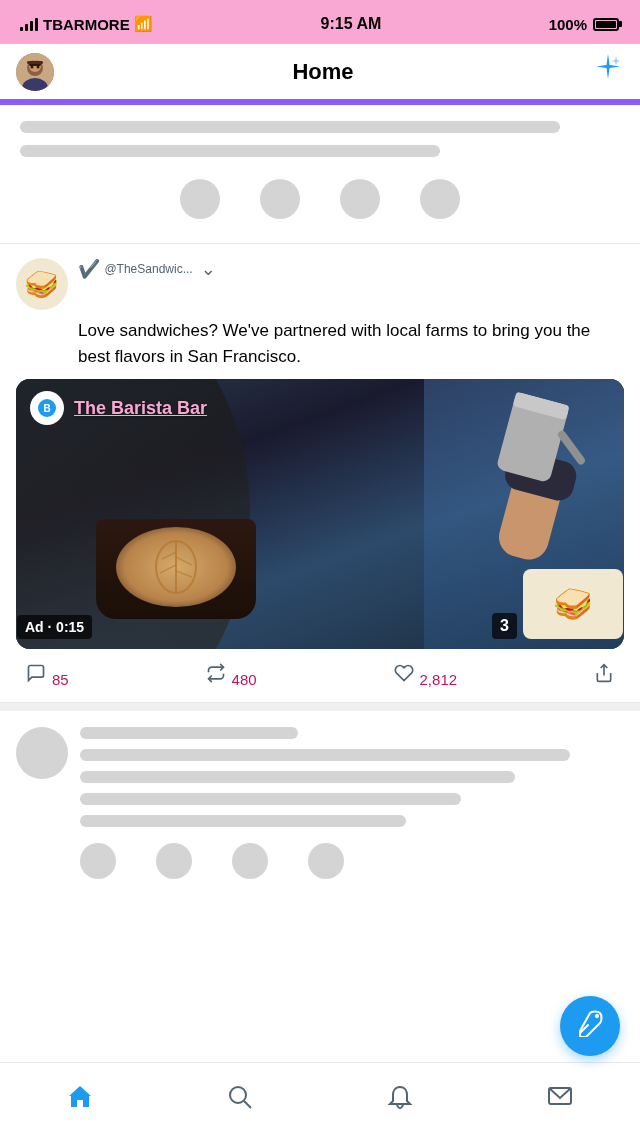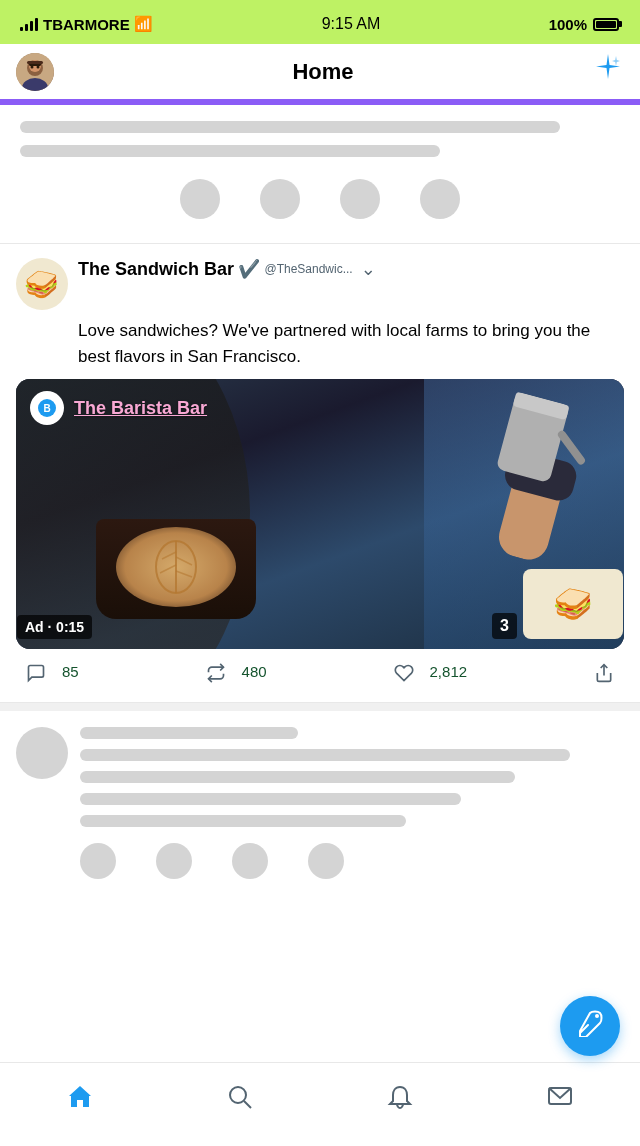--- a/index.html
+++ b/index.html
@@ -11,21 +11,21 @@
       min-height: 1146px;
       overflow-x: hidden;
     }
 
     
     .status-bar {
       display: flex;
       justify-content: space-between;
       align-items: center;
       padding: 10px 20px 6px;
-      background: #bef264;
+      background: #f9a8d4;
       height: 44px;
     }
     .status-left {
       display: flex;
       align-items: center;
       gap: 5px;
       font-size: 15px;
       font-weight: 600;
     }
     .signal-bars {
@@ -34,21 +34,21 @@
       gap: 2px;
       height: 14px;
     }
     .signal-bar {
       width: 3px;
       background: #000;
       border-radius: 1px;
     }
     .status-center {
       font-size: 16px;
-      font-weight: 400;
+      font-weight: 700;
       letter-spacing: 0;
     }
     .status-right {
       display: flex;
       align-items: center;
       gap: 6px;
       font-size: 15px;
       font-weight: 600;
     }
     .battery {
@@ -378,23 +378,23 @@
     
     .tweet-actions {
       display: flex;
       align-items: center;
       justify-content: space-between;
       margin-top: 14px;
       padding: 0 10px;
     }
     .action-item {
       display: flex;
-      align-items: flex-start;
-      gap: 16px;
-      color: #14532d;
+      align-items: flex-end;
+      gap: 6px;
+      color: #be185d;
       font-size: 15px;
       cursor: pointer;
     }
     .action-icon {
       font-size: 20px;
     }
     .action-count {
       font-size: 15px;
     }
 
@@ -553,21 +553,20 @@
 </div>
 
 <div class="tweet-container">
   <div class="tweet-header">
     <div class="tweet-avatar">
       🥪
     </div>
     <div class="tweet-header-info">
       <div>
         <div class="tweet-name-row">
-          <span class="tweet-name">The Sandwich Bar</span>
           <span class="verified-badge">✔️</span>
           <span class="tweet-handle">@TheSandwic...</span>
           <span class="tweet-chevron">⌄</span>
         </div>
       </div>
     </div>
   </div>
 
   <div class="tweet-body">Love sandwiches? We've partnered with local farms to bring you the best flavors in San Francisco.</div>
 

